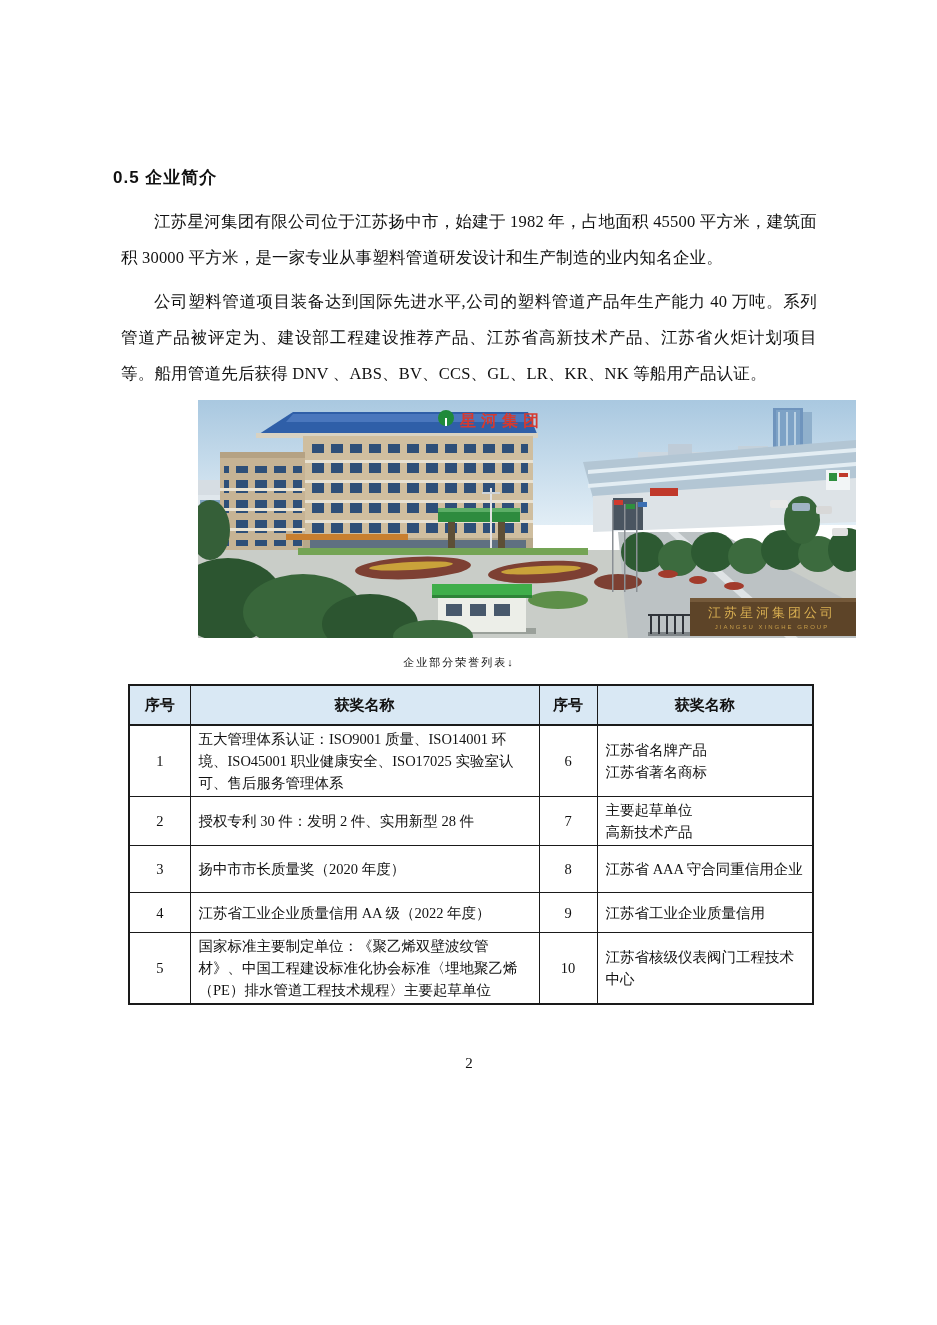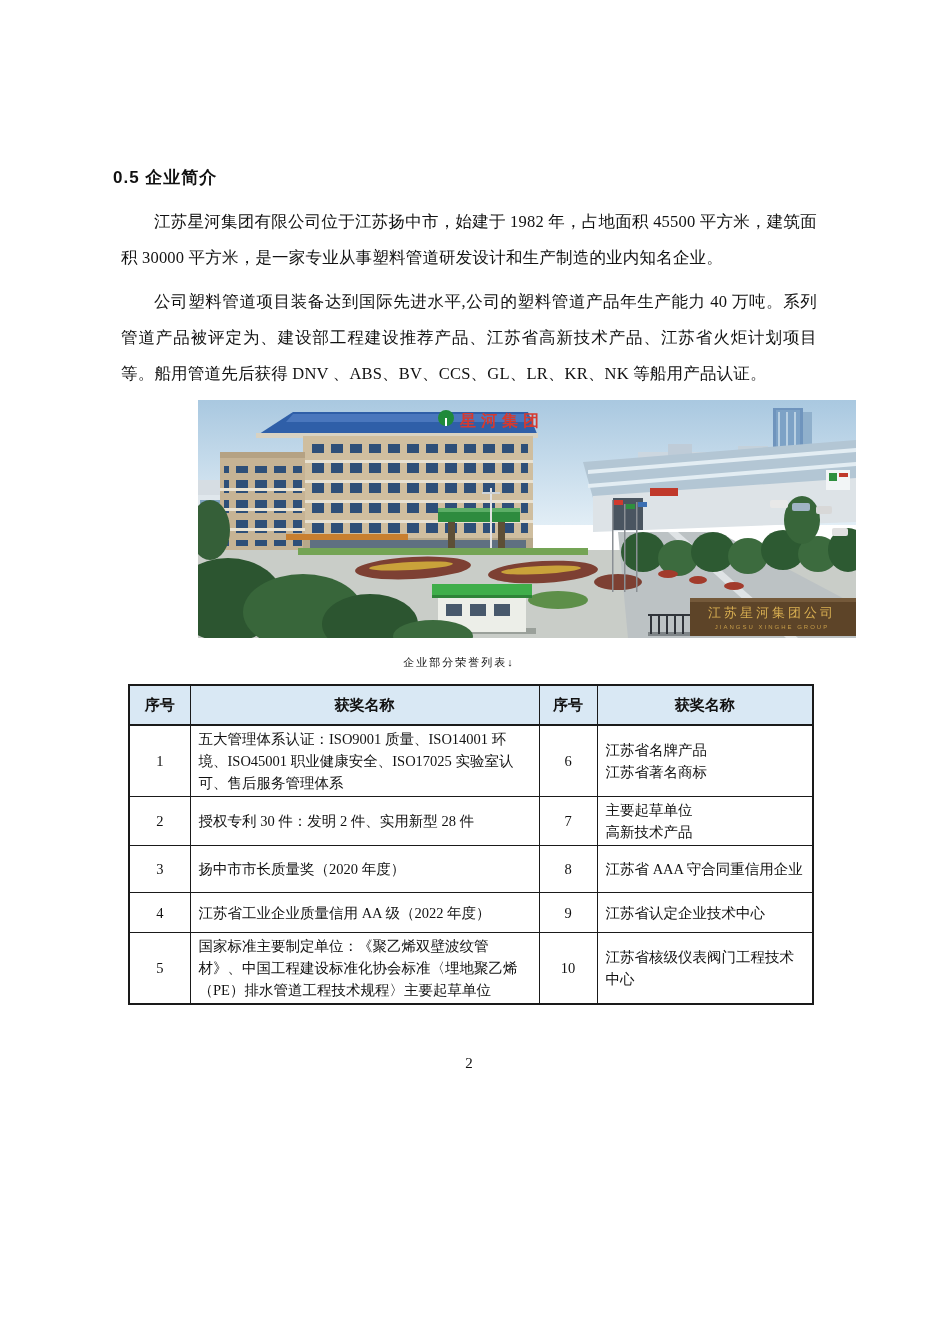--- a/index.html
+++ b/index.html
@@ -241,21 +241,21 @@
         <td class="no no3">8</td>
         <td>
           <div>江苏省 AAA 守合同重信用企业</div>
         </td>
       </tr>
       <tr class="r4">
         <td class="no">4</td>
         <td><span class="b">江苏省工业企业质量信用 AA 级</span><span>（2022 年度）</span></td>
         <td class="no no3">9</td>
         <td>
-          <div>江苏省认定企业技术中心</div>
+          <div>江苏省工业企业质量信用</div>
         </td>
       </tr>
       <tr class="r5">
         <td class="no">5</td>
         <td><span class="b">国家标准主要制定单位：</span><span>《聚乙烯双壁波纹管材》、中国工程建设标准化协会标准〈埋地聚乙烯（PE）排水管道工程技术规程〉主要起草单位</span></td>
         <td class="no no3">10</td>
         <td>
           <div>江苏省核级仪表阀门工程技术中心</div>
         </td>
       </tr>

